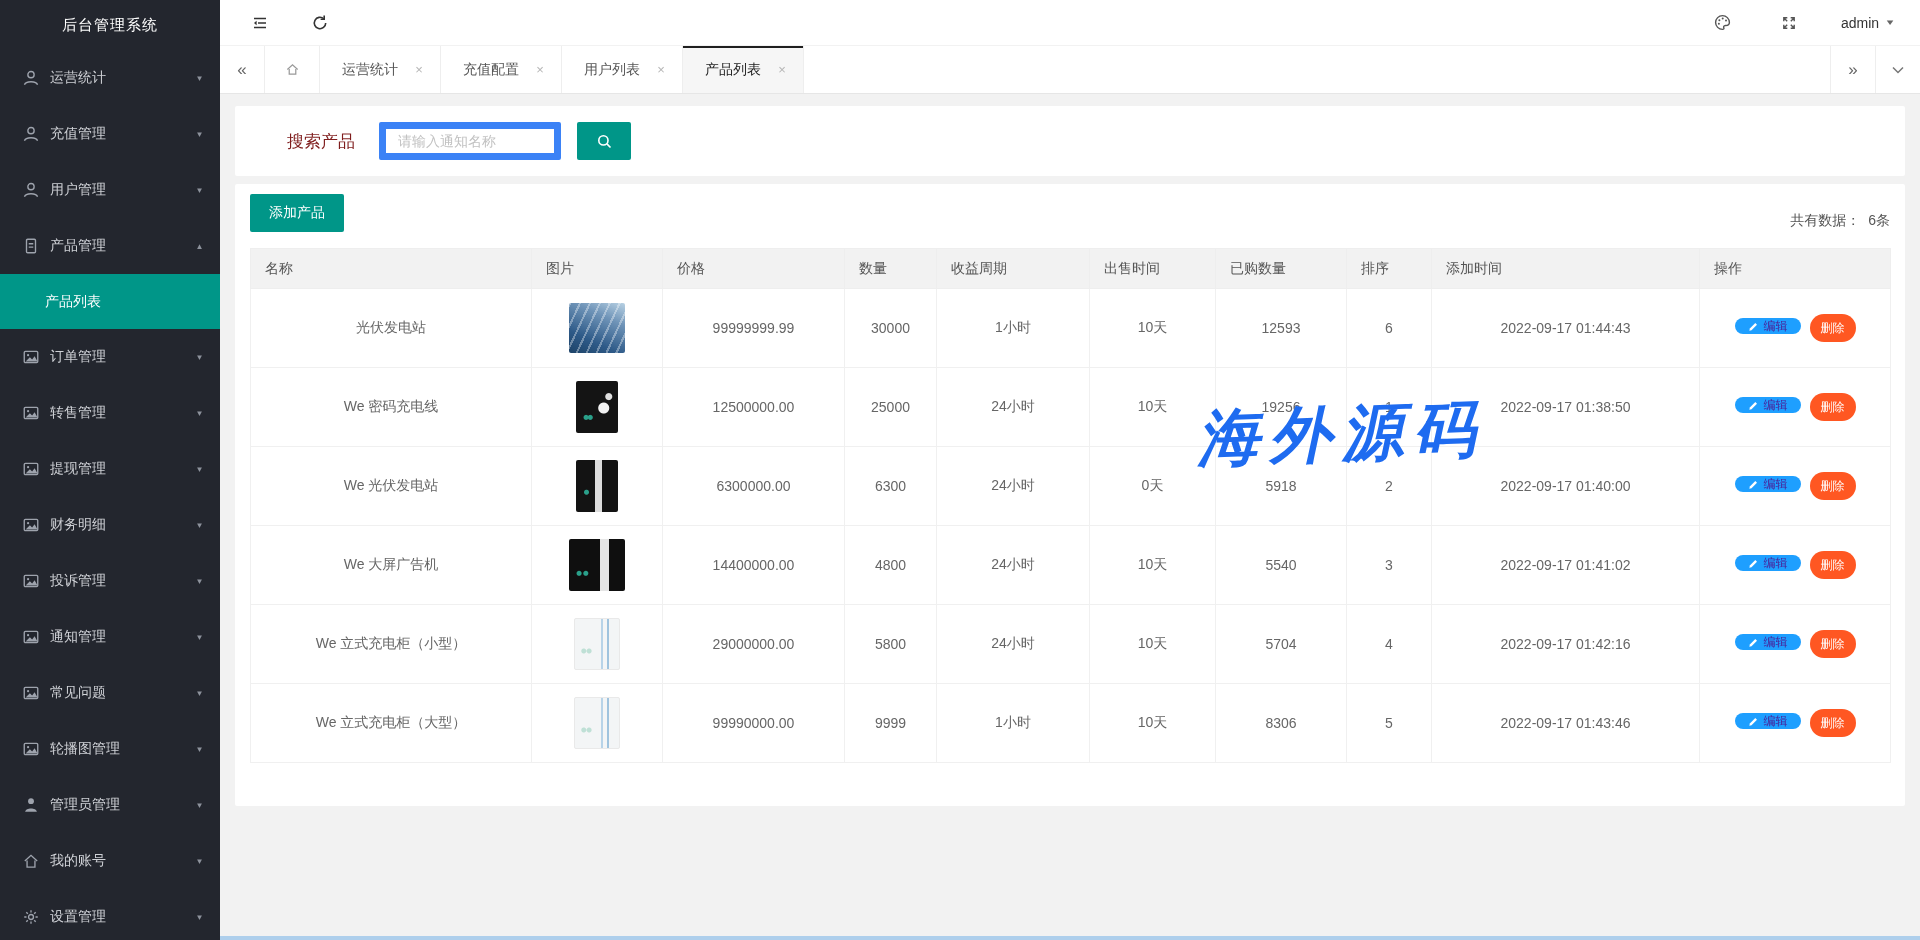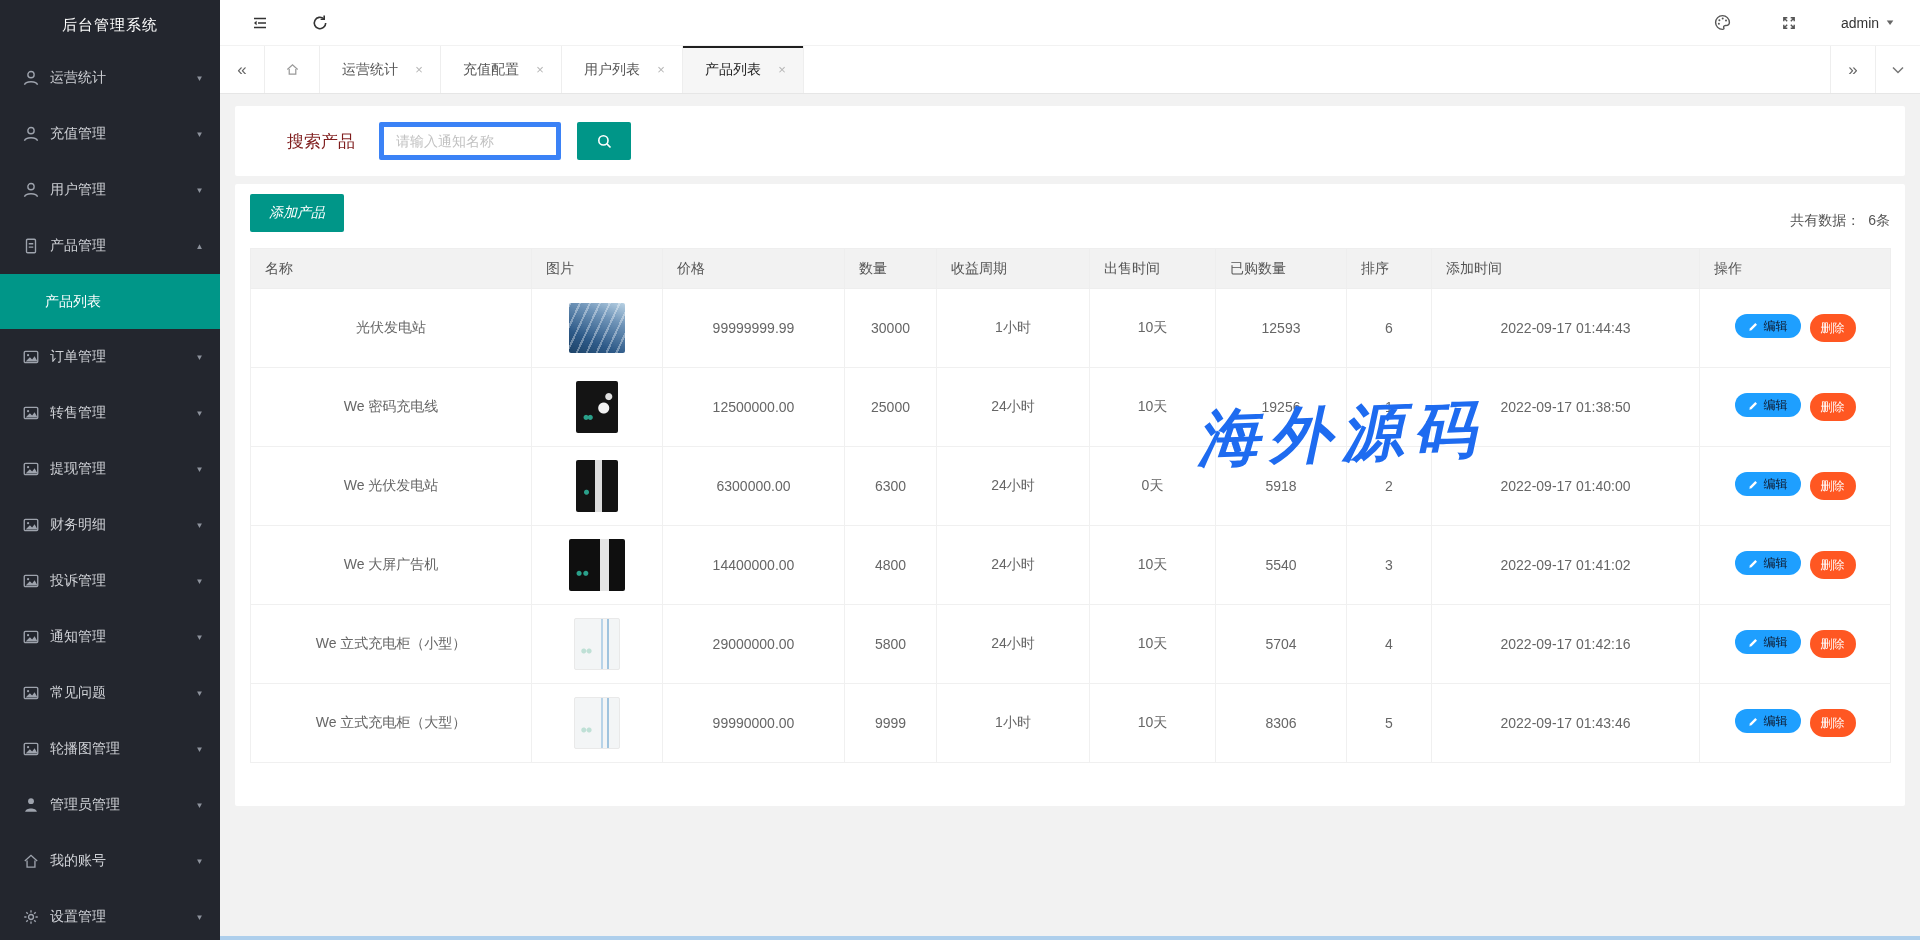--- a/index.html
+++ b/index.html
@@ -53,33 +53,33 @@
     background:#1f1f1f; }
   .tabbar-spacer { flex:1; }
 
   
   .content { position:absolute; top:94px; left:0; right:0; bottom:0; background:#f2f2f2;
     padding:12px 15px; overflow:hidden; }
   .card { background:#ffffff; border-radius:2px; }
   .search-card { height:70px; display:flex; align-items:center; padding-left:52px;
     margin-bottom:8px; }
   .search-label { font-size:17px; color:#7f1d1d; margin-right:24px; }
-  .search-input { width:182px; height:38px; border:5px solid #3b82f6; border-radius:2px;
+  .search-input { width:182px; height:38px; border:7px solid #3b82f6; border-radius:2px;
     padding:0 12px; font-size:14px; color:#404040; outline:none;
     font-family:"Liberation Sans","DejaVu Sans",sans-serif; }
   .search-input::placeholder { color:#c2c2c2; }
   .search-btn { width:54px; height:38px; margin-left:16px; background:#009688; border:none;
     border-radius:2px; cursor:pointer; display:inline-flex; align-items:center;
     justify-content:center; }
 
   .table-card { position:relative; padding:10px 15px 43px 15px; }
   .toolbar { display:flex; align-items:flex-end; justify-content:space-between; }
   .add-btn { height:38px; padding:0 19px; background:#009688; color:#ffffff; border:none;
     border-radius:2px; font-size:14px; cursor:pointer;
-    font-family:"Liberation Sans","DejaVu Sans",sans-serif;font-style:italic; }
+    font-family:"Liberation Sans","DejaVu Sans",sans-serif; }
   .total-text { font-size:14px; color:#555; padding-bottom:2px; }
   .total-text .tv { margin-left:8px; }
 
   table.grid { border-collapse:collapse; table-layout:fixed; width:1640px; margin-top:16px;padding-left:8px; }
   .grid th { height:40px; background:#f2f2f2; font-weight:normal; font-size:14px;
     color:#555; text-align:left; padding-left:14px; border:1px solid #eeeeee; }
   .grid td { height:79px; font-size:14px; color:#666; text-align:center;
     border:1px solid #f0f0f0; background:#fff; }
 
   
@@ -108,22 +108,22 @@
       #0f0f0f; }
   .thumb-cabinet-small, .thumb-cabinet-large { width:46px; height:52px;
     background:
       linear-gradient(90deg, rgba(0,0,0,0) 58%, #b7d3e8 58% 64%, rgba(0,0,0,0) 64% 72%, #9fc3de 72% 78%, rgba(0,0,0,0) 78%),
       radial-gradient(circle at 20% 64%, #bfe0d6 0 2px, rgba(0,0,0,0) 3px),
       radial-gradient(circle at 32% 64%, #bfe0d6 0 2px, rgba(0,0,0,0) 3px),
       #f3f5f6;
     border:1px solid #e9e9e9; }
 
   
-  .btn-edit { height:24px; padding:0 13px; border:none; border-radius:14px; background:#1E9FFF;
-    color:#0f172a; font-size:12px; cursor:pointer; display:inline-flex; align-items:center;
+  .btn-edit { height:16px; padding:0 13px; border:none; border-radius:14px; background:#1E9FFF;
+    color:#4c1d95; font-size:12px; cursor:pointer; display:inline-flex; align-items:center;
     font-family:"Liberation Sans","DejaVu Sans",sans-serif; }
   .btn-edit .pencil { display:inline-flex; margin-right:5px; }
   .btn-delete { height:28px; padding:0 11px; border:none; border-radius:14px; background:#FF5722;
     color:#fff; font-size:12px; cursor:pointer; margin-left:9px;
     font-family:"Liberation Sans","DejaVu Sans",sans-serif; }
 
   
   .watermark { position:absolute; left:962px; top:208px; font-family:"DejaVu Serif",serif;
     font-style:italic; font-weight:bold; font-size:62px; color:#1e6bf0; letter-spacing:10px;
     transform:rotate(-2deg); pointer-events:none; white-space:nowrap; z-index:20; }

